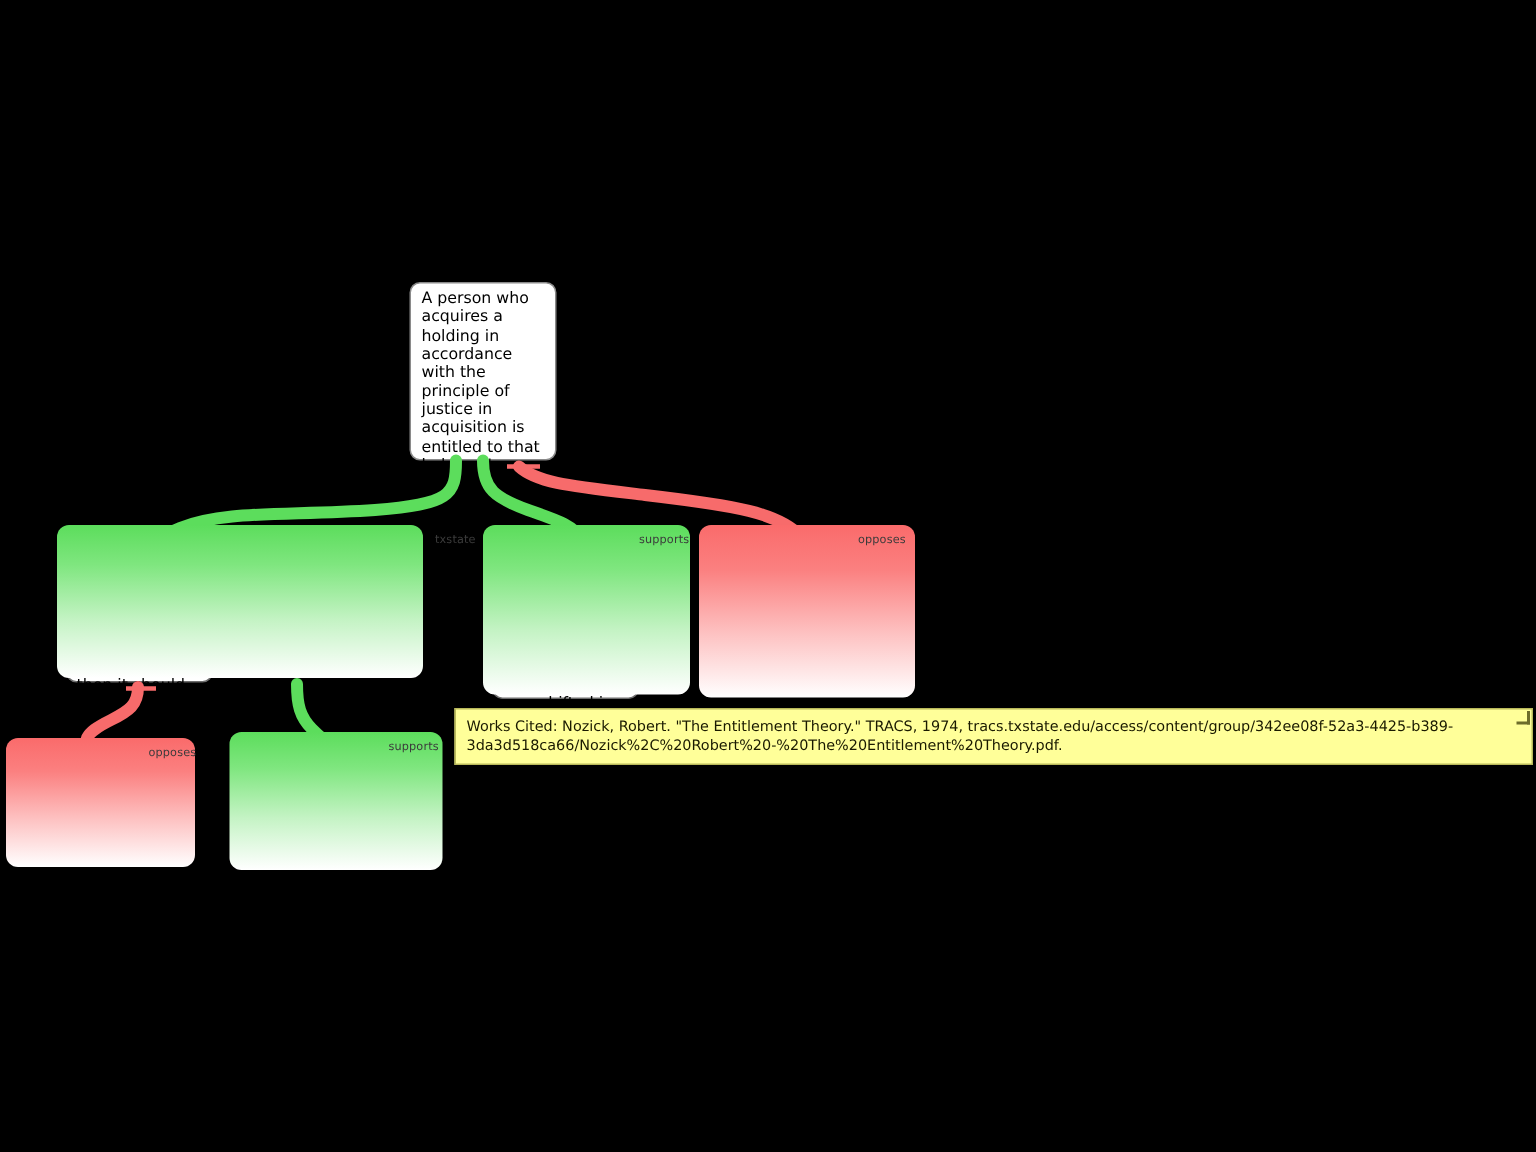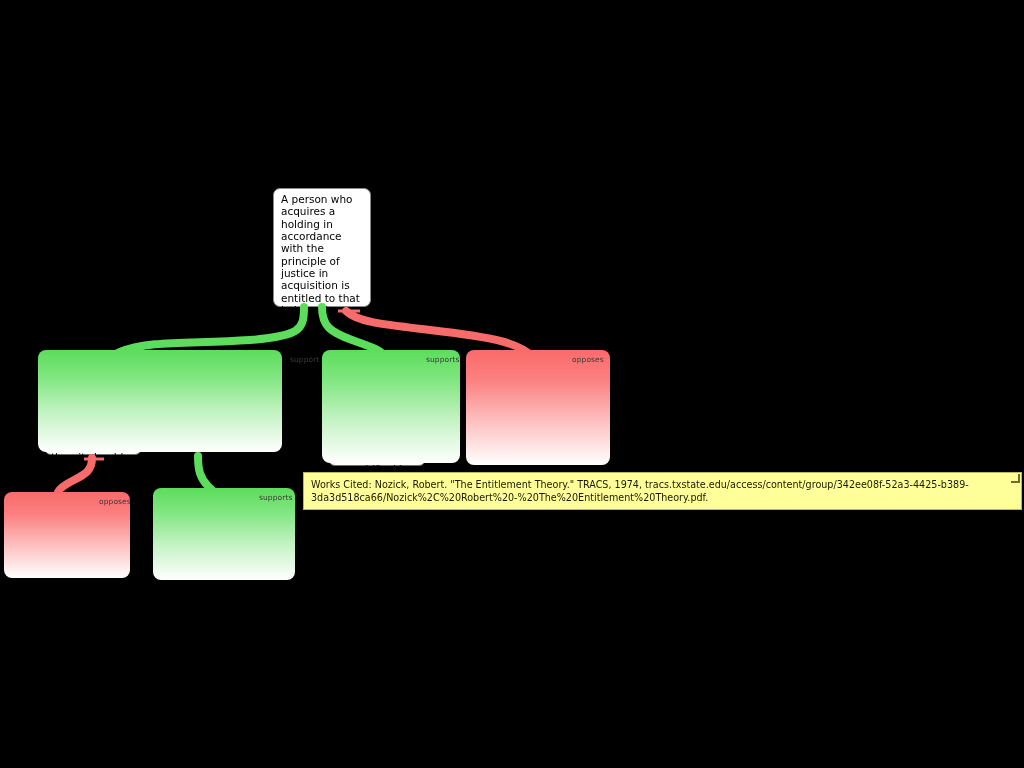--- a/index.html
+++ b/index.html
@@ -128,21 +128,21 @@
     <path d="M 84 459 L 104 459" fill="none" stroke="#f76b6b" stroke-width="3" stroke-linecap="butt"></path>
 
     <path d="M 198 456 C 198 470, 200 478, 208 486 C 216 494, 220 496, 222 500" fill="none" stroke="#5cdd5c" stroke-width="8" stroke-linecap="round"></path>
   </svg>
 
   <div class="claim-card" style="left:273px; top:188px; width:98px; height:119px;">
     <span>A person who acquires a holding in accordance with the principle of justice in acquisition is entitled to that holding."(Nozick)</span>
   </div>
 
   <div class="group-panel supports" style="left:38px; top:350px; width:244px; height:102px;">
-    <span class="group-label" style="left:252px;">support</span>
+    <span class="group-label" style="left:252px;">txstate</span>
   </div>
   <div class="reason-card" style="left:44px; top:356px; width:98px; height:99px;">
     <span>If someone obtains possession of something through legal and morally good ways, then it should be theirs without question.</span>
   </div>
   <div class="reason-card" style="left:150px; top:356px; width:98px; height:96px;">
     <span>If something foul was to have happened in acquisition of said thing, they are not to be in possession of it.</span>
   </div>
 
   <div class="group-panel supports" style="left:322px; top:350px; width:138px; height:113px;">
     <span class="group-label" style="left:104px;">supports</span>

